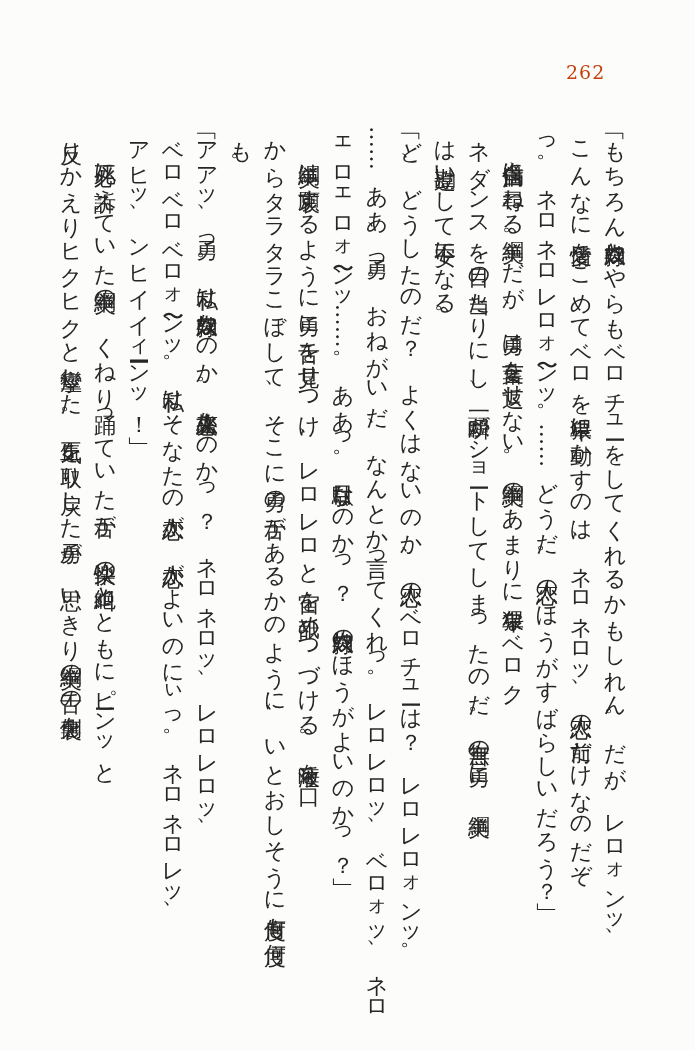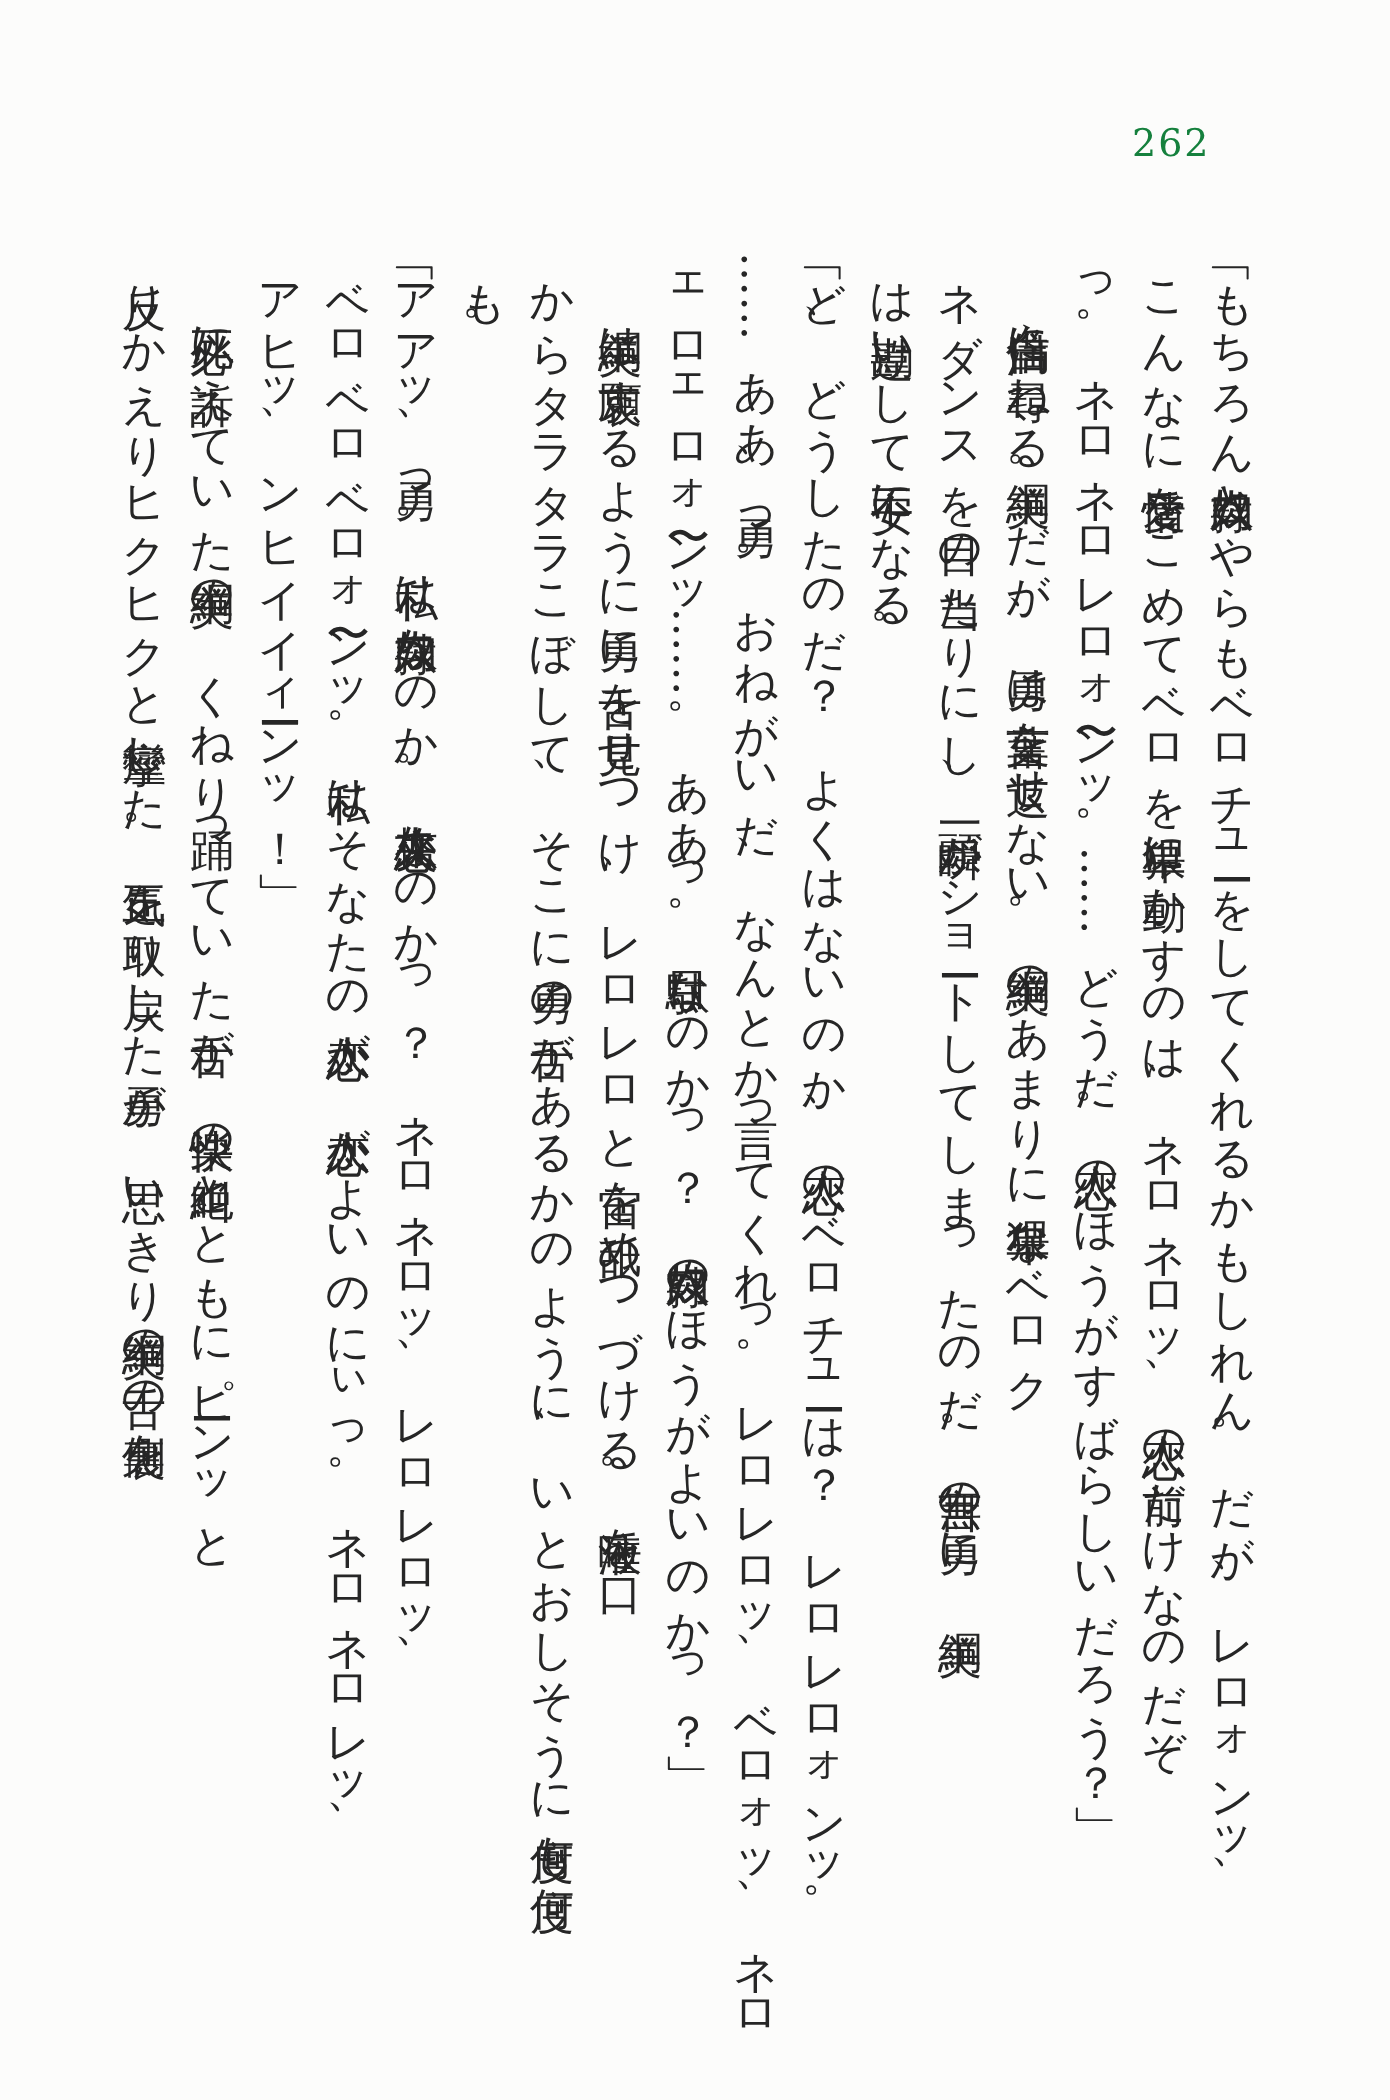--- a/index.html
+++ b/index.html
@@ -41,21 +41,21 @@
     line-height: 34px;
     letter-spacing: 0.1px;
     color: #262626;
     text-rendering: optimizeLegibility;
   }
 </style>
 </head>
 <body>
 
 <div class="page" style="background: rgb(252, 252, 251);">
-  <div class="page-number" style="color: #15803d;">262</div>
+  <div class="page-number" style="color: #c2410c;">262</div>
   <div class="vtext" style="color: rgb(38, 38, 38);">「もちろん肉奴隷とやらもベロチューをしてくれるかもしれん。だが、レロォンッ、
 こんなに愛情をこめてベロを卑猥に動かすのは、ネロネロッ、恋人の前だけなのだぞ
 っ。ネロネロレロォ〜ンッ。……どうだ。恋人のほうがすばらしいだろう？」
 　自信満々に尋ねる美綱。だが、勇は言葉を返せない。美綱のあまりに卑猥なベロク
 ネダンスを目の当たりにし、一瞬頭がショートしてしまったのだ。無言の勇に、美綱
 は勘違いして不安になる。
 「ど、どうしたのだ？　よくはないのか、恋人のベロチューは？　レロレロォンッ。
 ……ああ、勇っ。おねがいだ、なんとか言ってくれっ。レロレロッ、ベロォッ、ネロ
 ェロェロォ〜ンッ……。ああっ。駄目なのかっ？　肉奴隷のほうがよいのかっ？」
 　美綱は哀願するように勇に舌を見せつけ、レロレロと宙を舐めつづける。唾液を口

